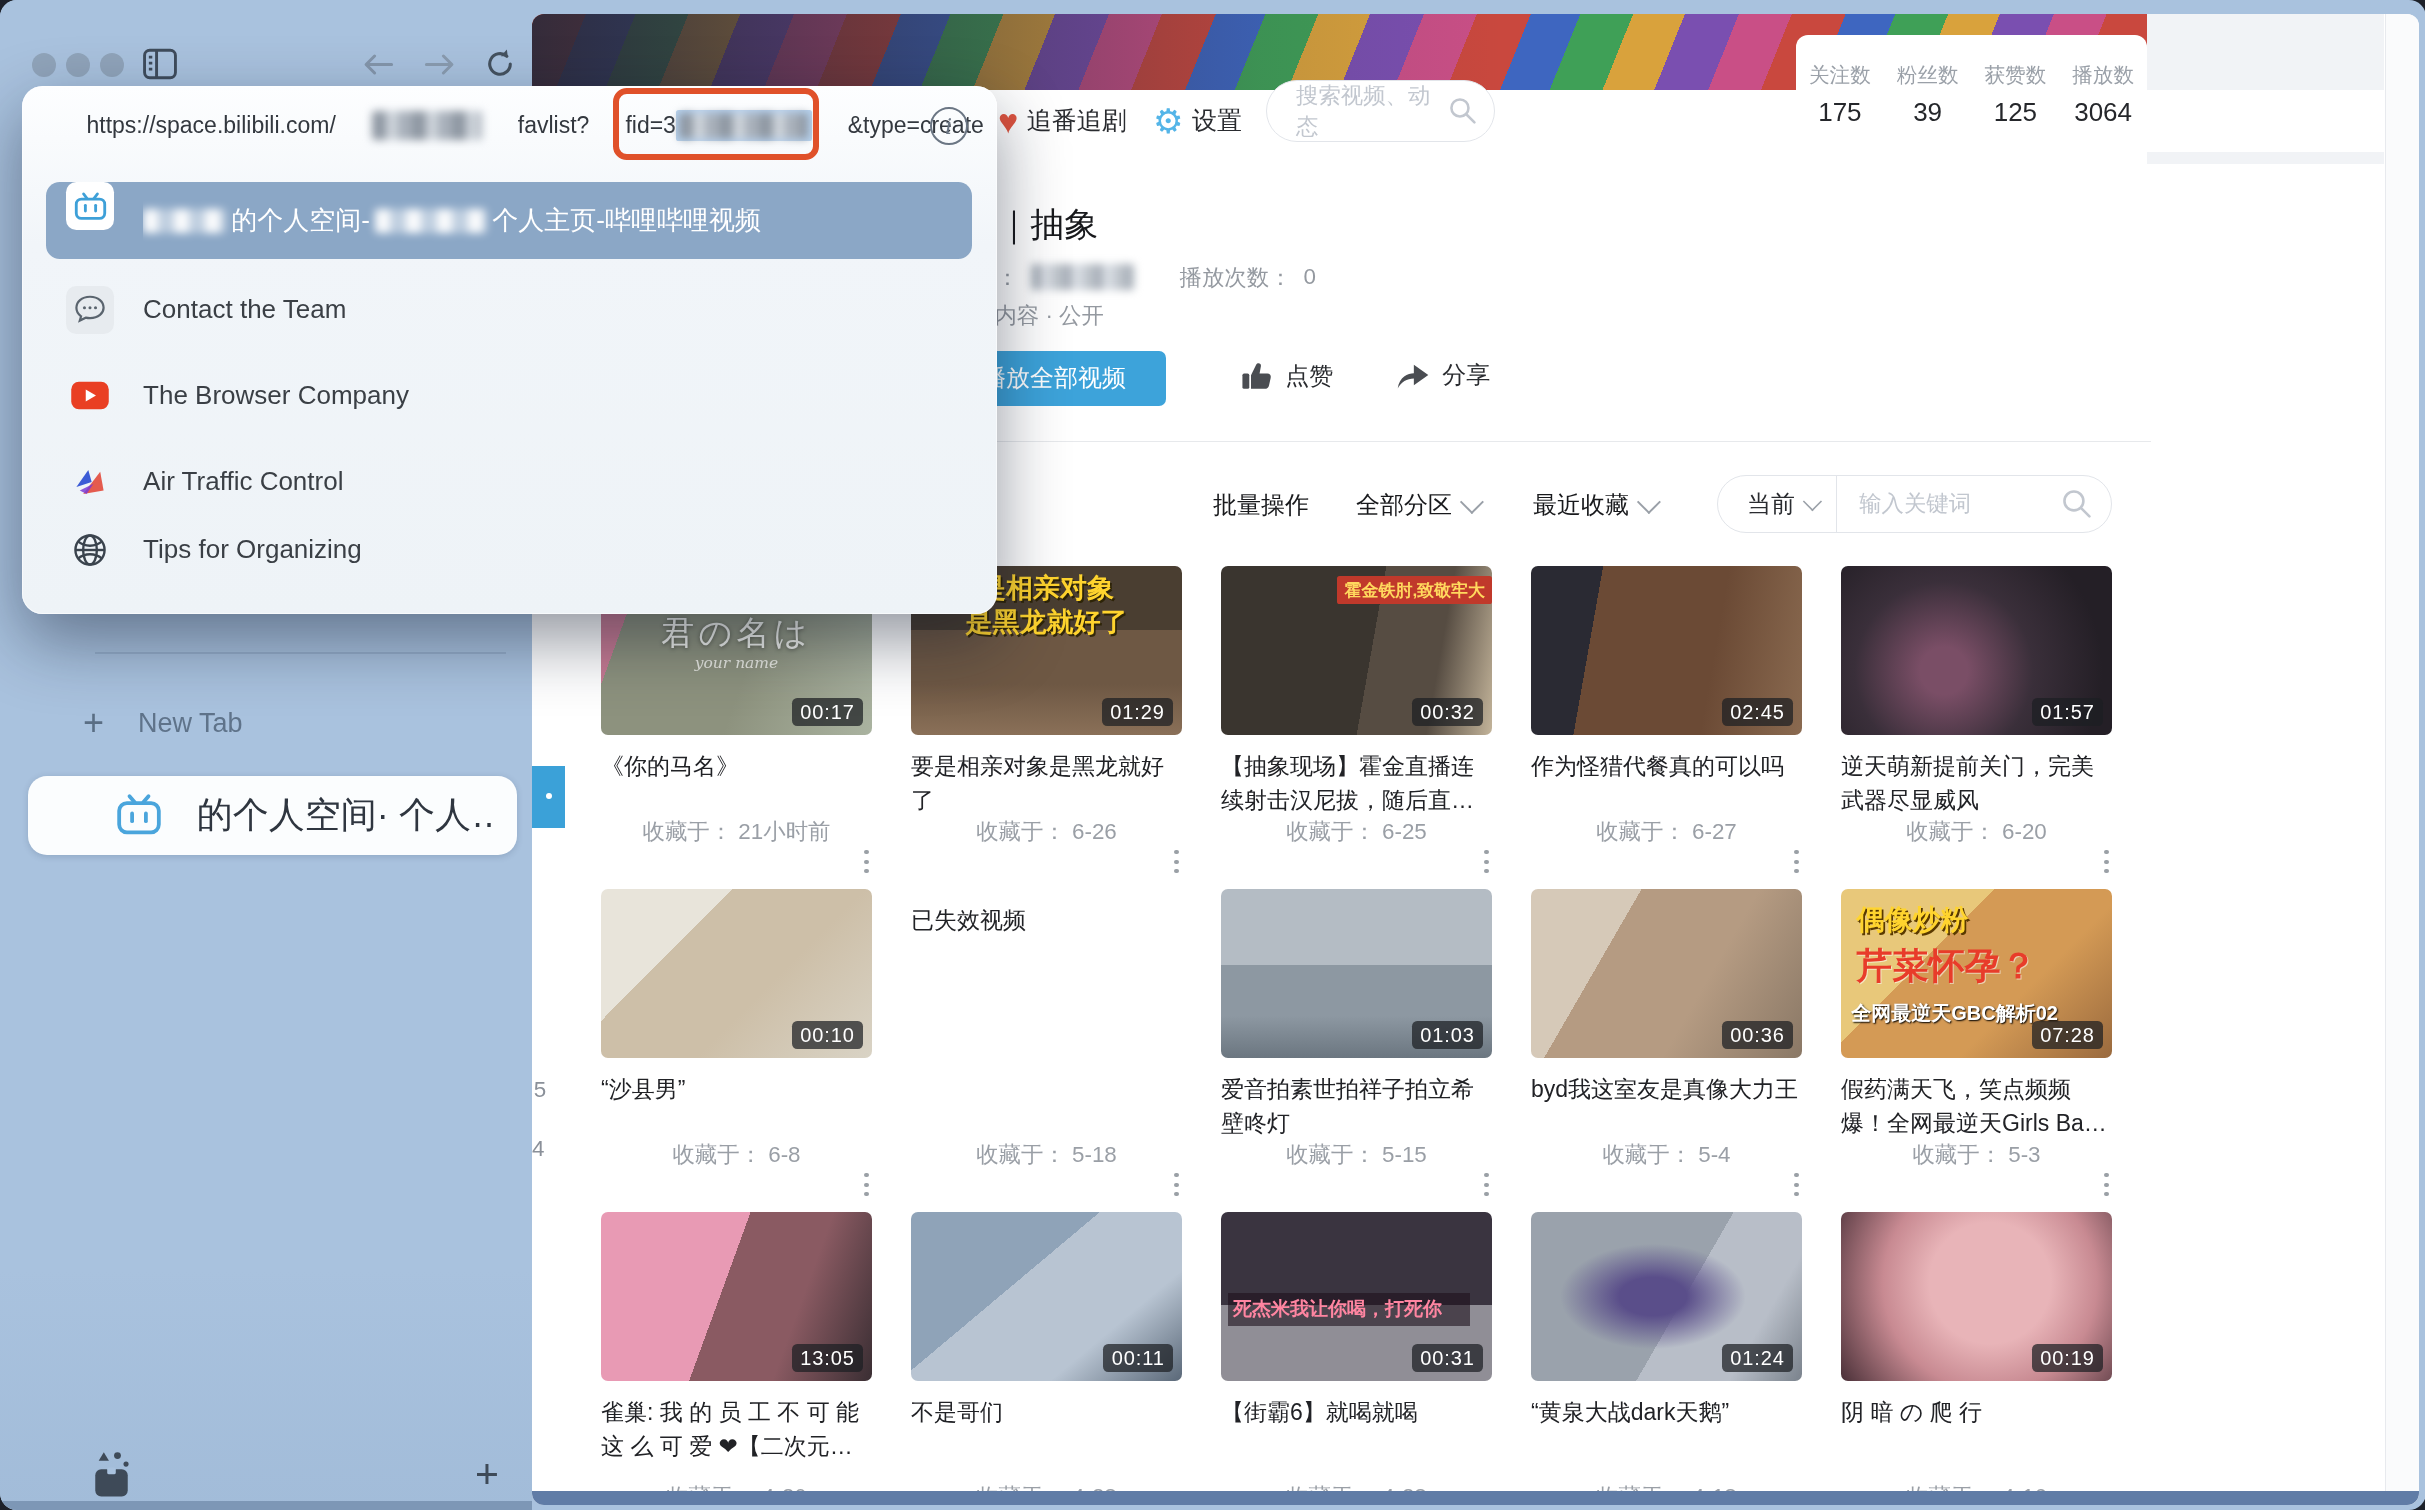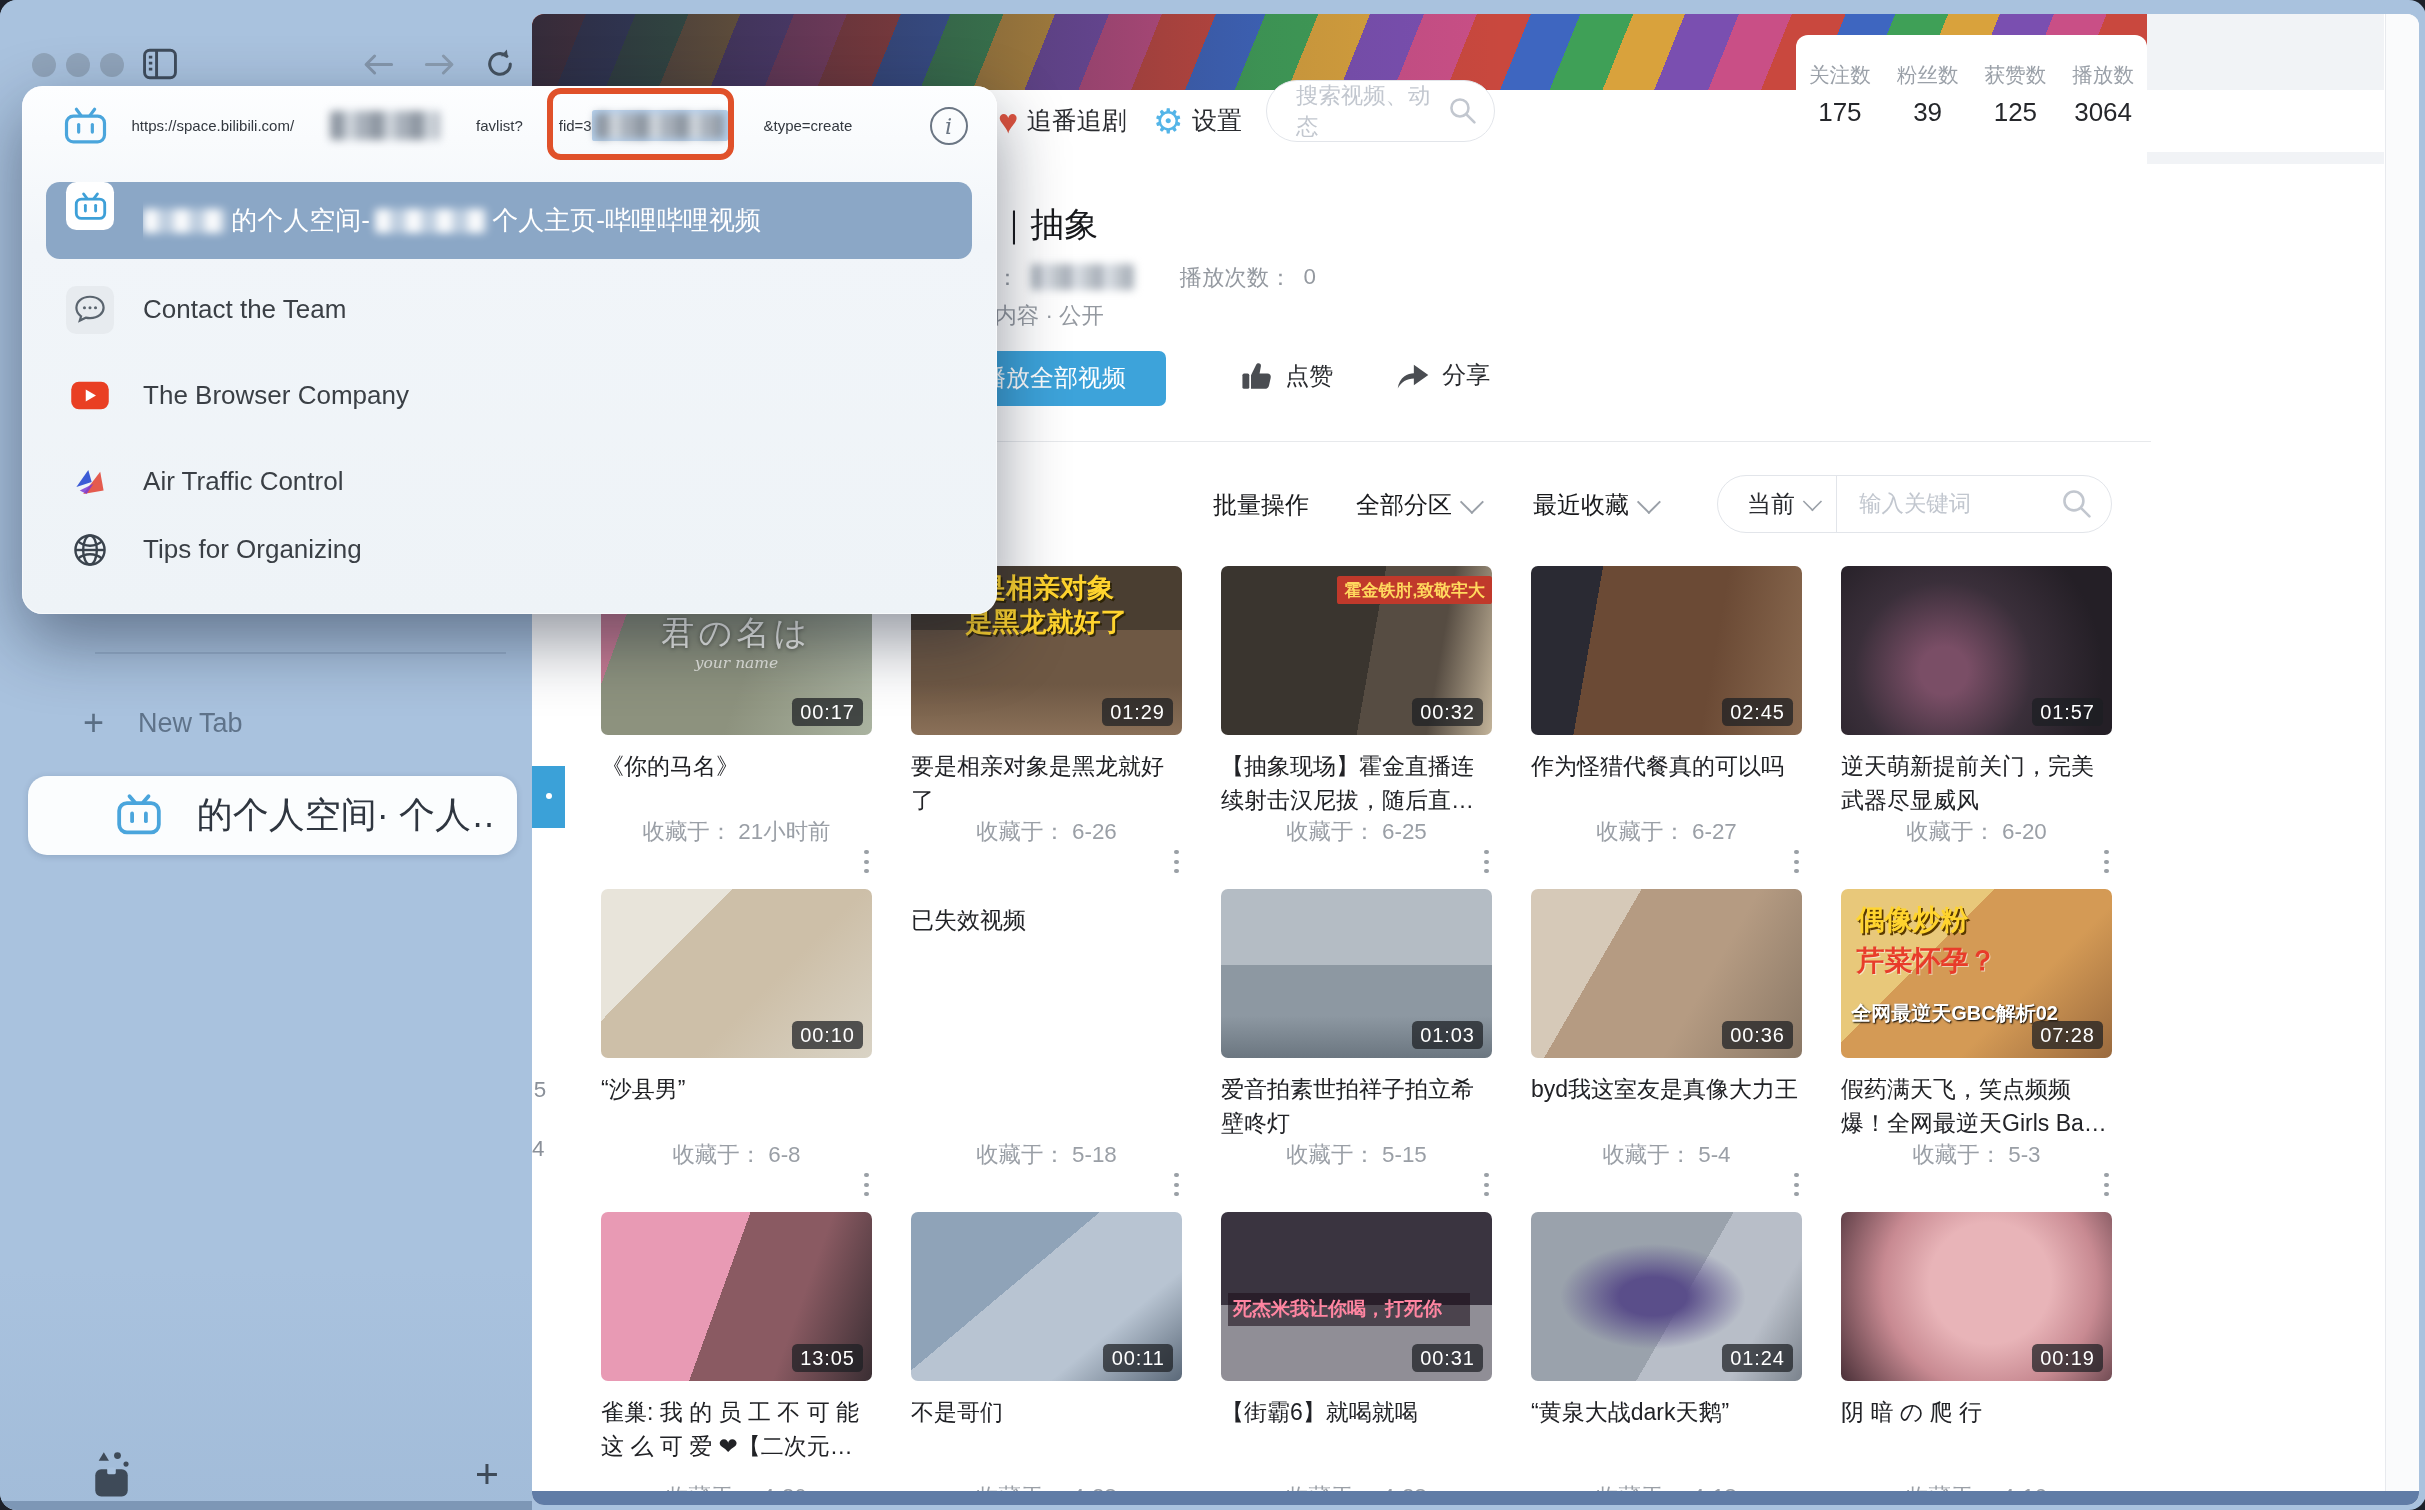--- a/index.html
+++ b/index.html
@@ -99,21 +99,21 @@
                 text-shadow:0 0.9px 4.3px rgba(0,0,0,.45); }
   .cap-yourname { position:absolute; top:88px; left:0; right:0; text-align:center; color:#e8e9e2;
                   font-size:15.5px; font-style:italic; font-family:"DejaVu Serif",serif; }
   .cap-yellow { position:absolute; top:5.2px; left:0; right:0; text-align:center; white-space:pre-line;
                 color:#ffd42e; font-size:27px; font-weight:700; line-height:34px;
                 text-shadow:1.7px 1.7px 0 rgba(40,30,0,.85); }
   .cap-redband { position:absolute; top:10.3px; right:0; background:#c0392b; color:#ffd95e;
                  font-size:17px; font-weight:700; padding:2.6px 6.9px; border-radius:2.6px; }
   .cap-gbc1 { position:absolute; top:12px; left:15.5px; color:#ffd42e; font-size:28px; font-weight:800;
               text-shadow:1.7px 1.7px 0 #5a3a00; }
-  .cap-gbc2 { position:absolute; top:53px; left:15.5px; color:#e83c2a; font-size:28px; font-weight:800;
+  .cap-gbc2 { position:absolute; top:53px; left:15.5px; color:#e83c2a; font-size:36px; font-weight:800;
               text-shadow:0.9px 0.9px 0 rgba(255,255,255,.55); }
   .cap-gbc3 { position:absolute; bottom:31px; left:10.3px; color:#fff; font-size:20px; font-weight:700;
               text-shadow:0.9px 0.9px 1.7px #000; }
   .cap-sf { position:absolute; top:81px; left:6.9px; right:22.4px; background:rgba(30,16,28,.6);
             color:#ff85a1; font-size:19px; font-weight:700; padding:3.4px 5.2px; }
 
   .invalid-mark { position:absolute; top:64px; left:0; right:0; text-align:center;
                   font-size:27px; color:#b9c0c9; }
   .invalid-badge { position:absolute; right:5.2px; bottom:8.6px; background:#74797e; color:#fff;
                    font-size:20.6px; padding:4.3px 10.3px; border-radius:5.2px; display:flex;
@@ -146,21 +146,21 @@
                white-space:nowrap; overflow:hidden; margin-left:83px; }
   .sb-foot-plus { position:absolute; left:475px; top:1454px; font-size:41px; color:#3e4a58;
                   line-height:41px; cursor:pointer; }
 
   
   .overlay { position:absolute; left:21.5px; top:86px; width:975px; height:528px; z-index:10;
              background:linear-gradient(180deg,#fdfeff, #f1f5f9 30%, #eef3f7);
              border-radius:20.6px; box-shadow:0 26px 69px rgba(10,20,40,.45), 0 0 0 0.9px rgba(255,255,255,.6) inset; }
   .url-row { position:absolute; left:0; top:0; width:100%; height:79px; display:flex;
              align-items:center; padding:0 83px 0 41px; }
-  .url-text { display:flex; align-items:center; font-size:15px; color:#33383f; margin-left:24px;
+  .url-text { display:flex; align-items:center; font-size:23px; color:#33383f; margin-left:24px;
               white-space:nowrap;gap:36px; }
   .blur { display:inline-block; height:29px; border-radius:3.4px; vertical-align:middle;
           background:repeating-linear-gradient(90deg,#8f98a3 0 13.8px,#cdd3da 13.8px 26px,#a8b0ba 26px 40px);
           filter:blur(4.3px); }
   .blur.light { background:repeating-linear-gradient(90deg,rgba(255,255,255,.95) 0 15.5px,rgba(255,255,255,.45) 15.5px 31px); }
   .sel-blur { background:#b7d2ee; padding:2.6px 3.4px; border-radius:2.6px; display:inline-flex; }
   .fid-wrap { position:relative; display:inline-flex; align-items:center; }
   .fid-wrap::after { content:""; position:absolute; left:-12px; right:-6.9px; top:-22.4px; bottom:-19px;
                      border:6.9px solid #e0512a; border-radius:13.8px; pointer-events:none; }
   .info-btn { position:absolute; right:29px; top:20.6px; width:38px; height:38px; border-radius:50%;

